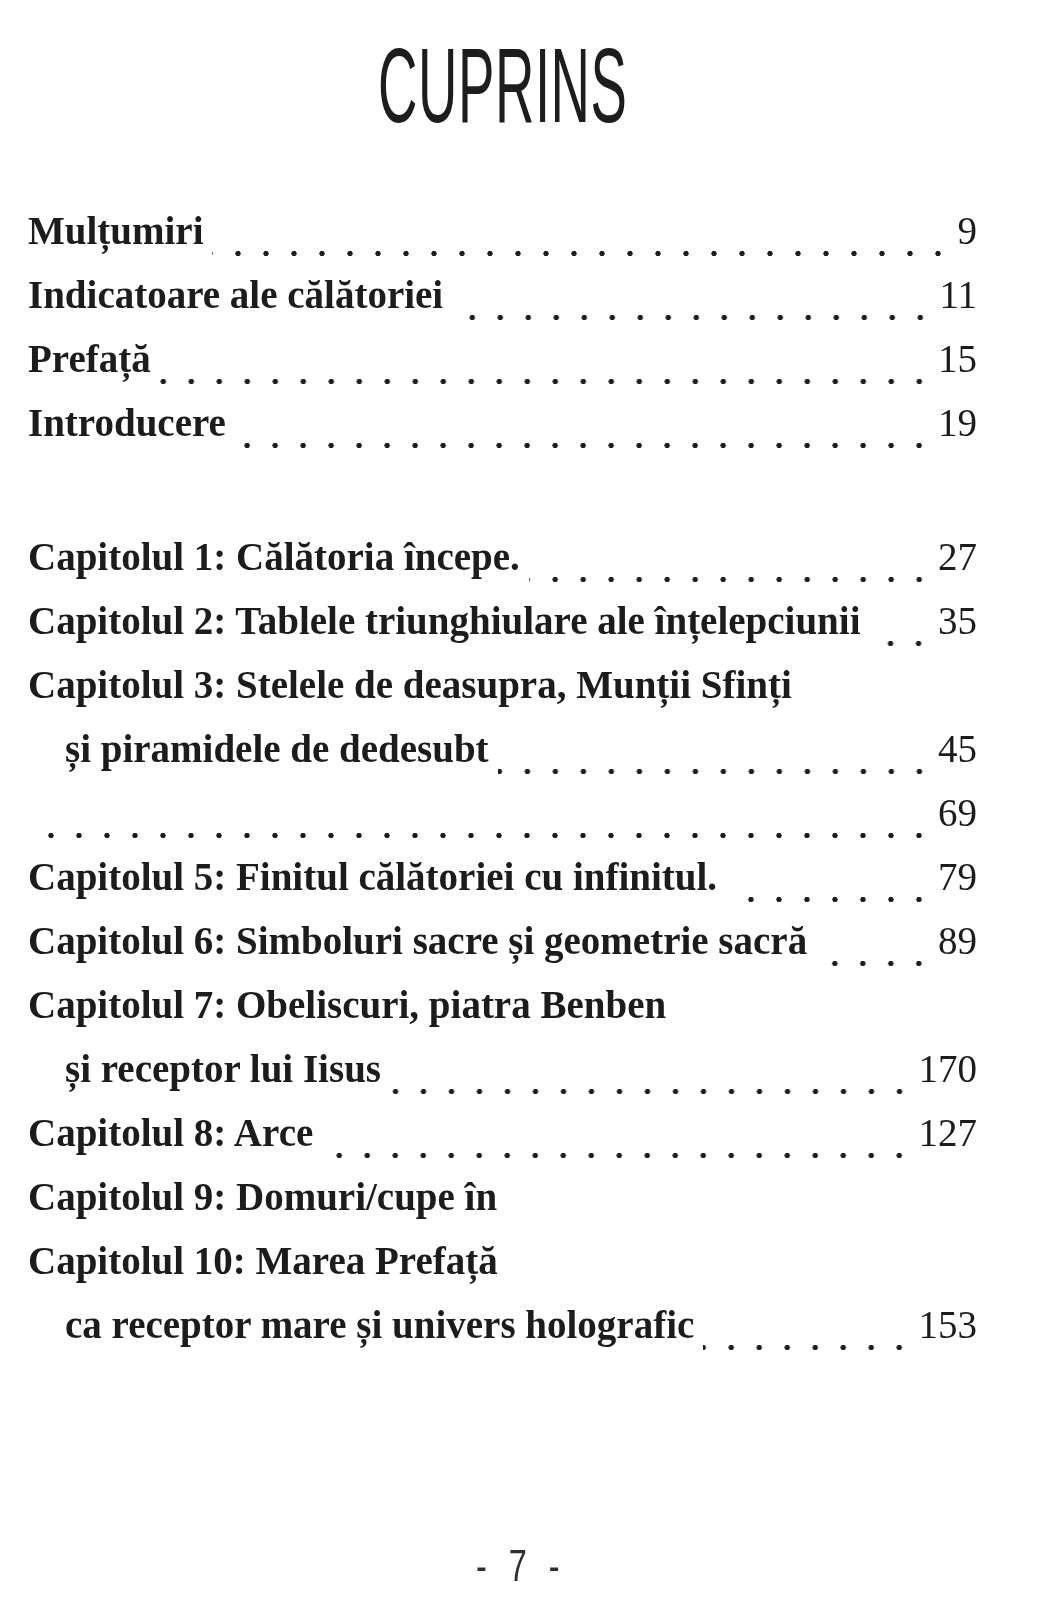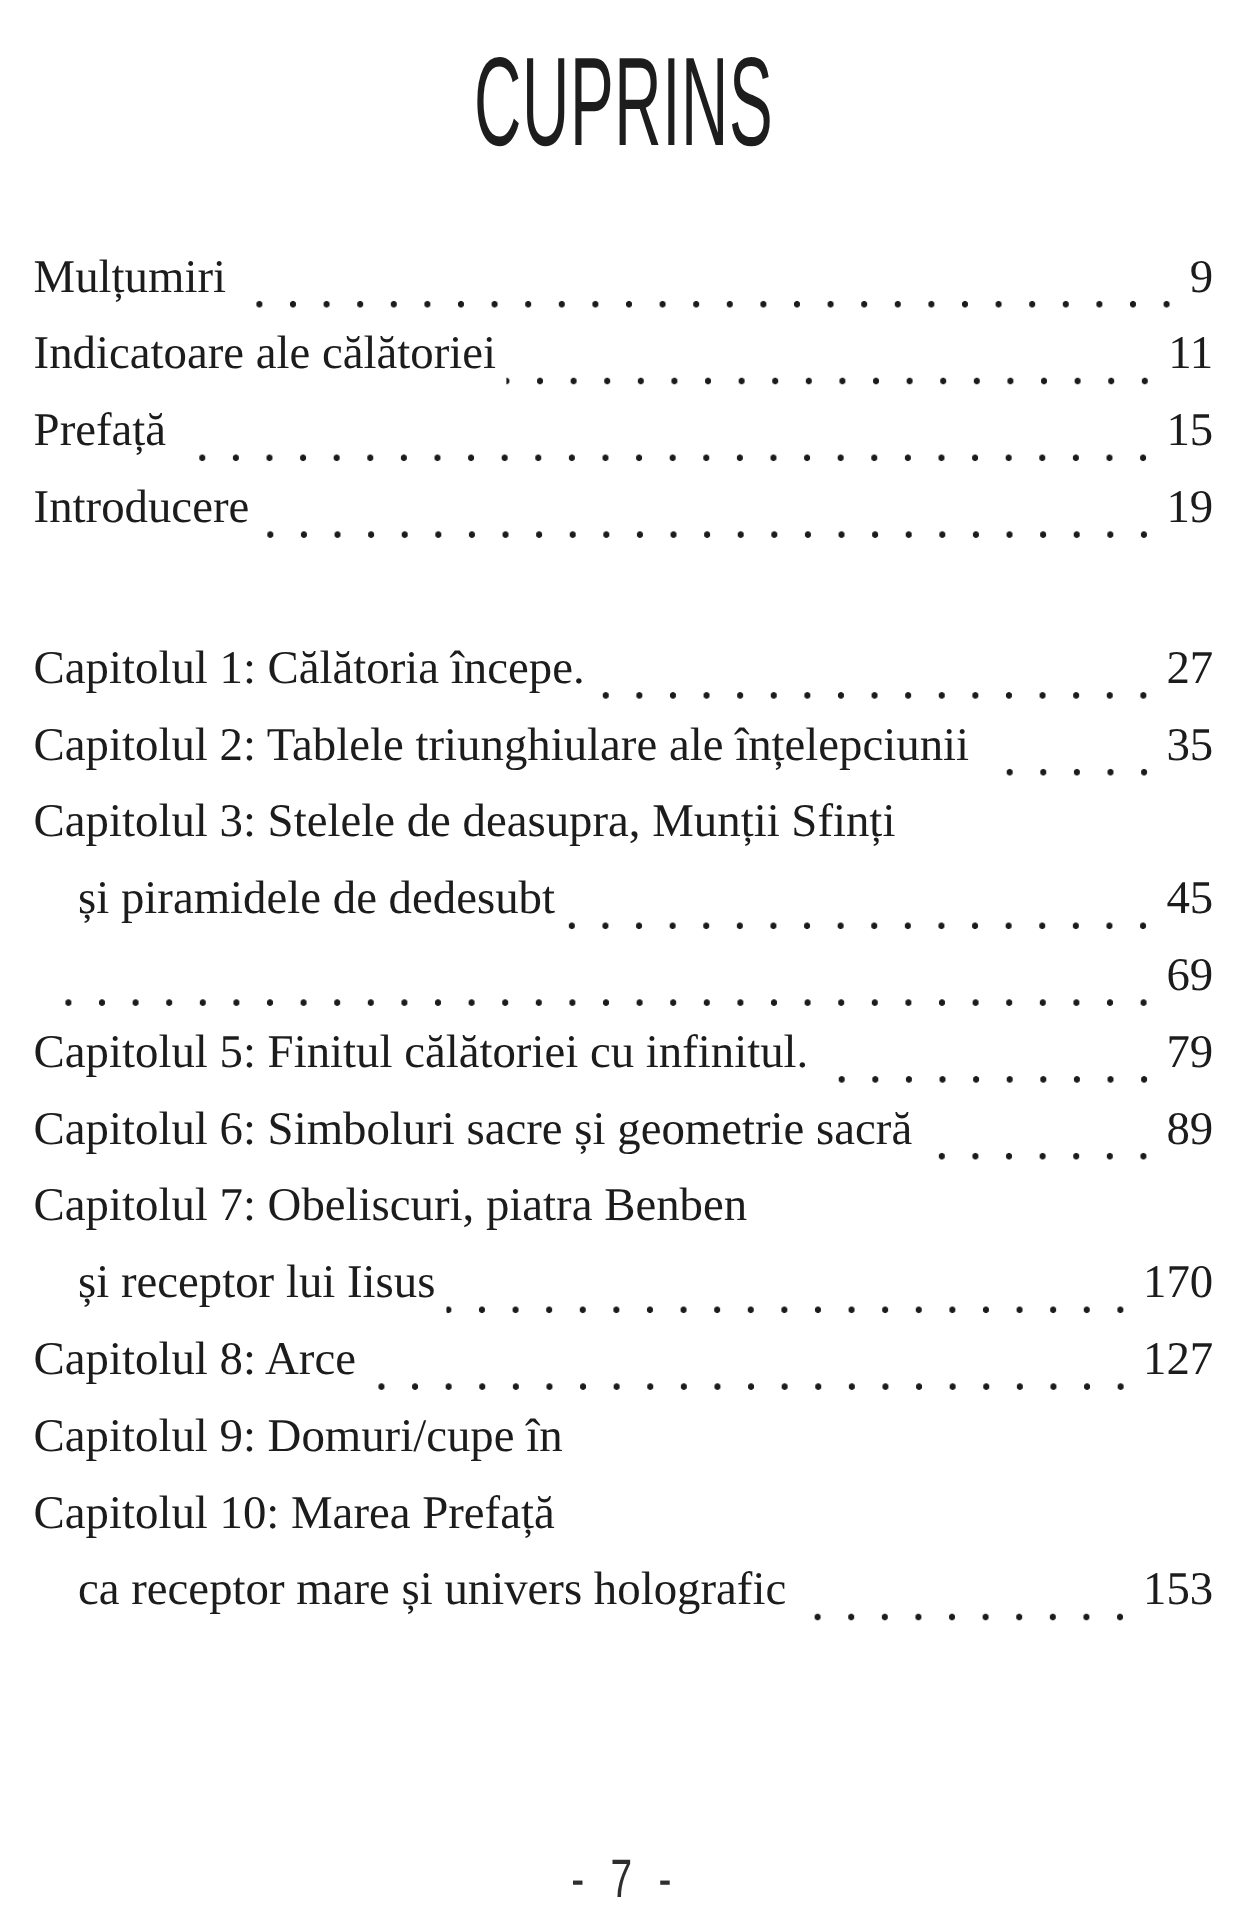--- a/index.html
+++ b/index.html
@@ -14,21 +14,21 @@
   body {
     width: 1039px;
     height: 1600px;
     position: relative;
     overflow: hidden;
     color: var(--text);
   }
   .page {
     position: absolute;
     inset: 0;
-    padding: 0 28px 0 28px;
+    padding: 0 62px 0 28px;
     box-sizing: border-box;
     background: var(--bg);
   }
   
   h1.title {
     margin: 30px 0 0 0;
     height: 112px;
     text-align: center;
     font-family: "Liberation Sans", sans-serif;
     font-weight: 400;
@@ -53,20 +53,21 @@
   .toc-entry { margin: 0; }
   .toc-entry.gap { margin-top: 70px; }
   .toc-row {
     display: flex;
     align-items: baseline;
     height: 64px;
   }
   .toc-row .label {
     flex: 0 0 auto;
     white-space: nowrap;
+    font-weight: bold;
   }
   .toc-row.cont .label { padding-left: 37px; }
   .leader {
     flex: 1 1 auto;
     align-self: stretch;
     min-width: 10px;
     margin-left: 9px;
     margin-right: 3px;
     background-image: radial-gradient(circle, var(--text) 2.4px, rgba(0,0,0,0) 2.9px);
     background-size: 28px 7px;

